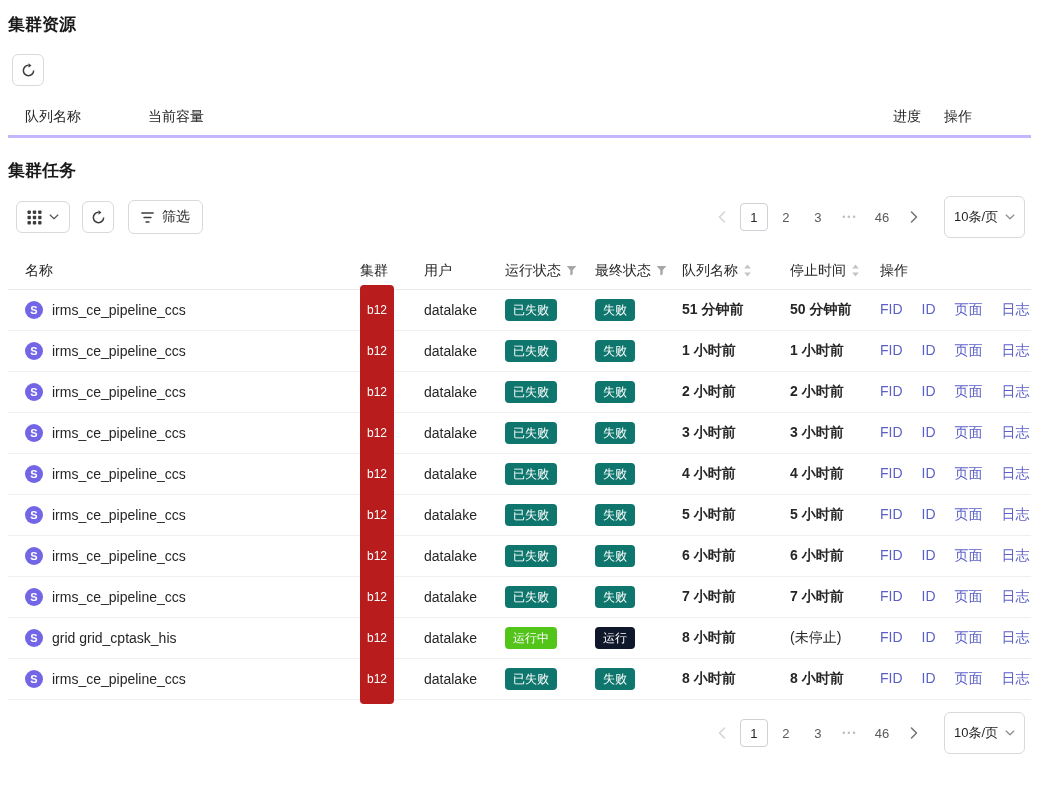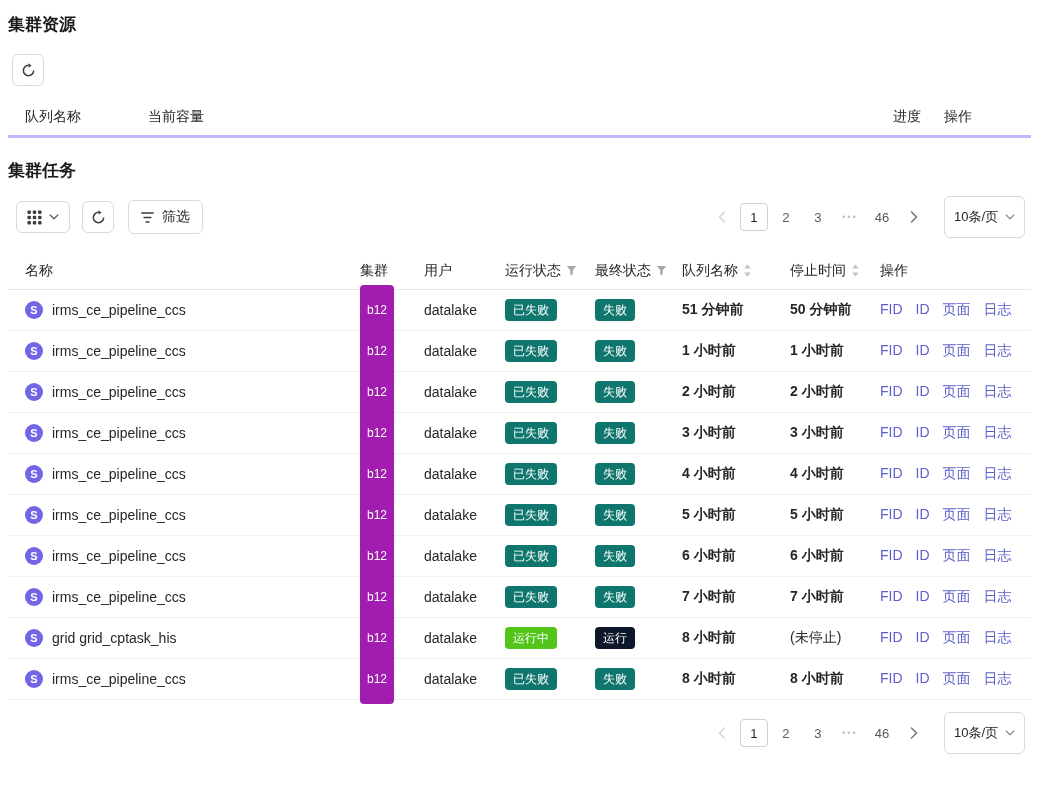--- a/index.html
+++ b/index.html
@@ -74,33 +74,33 @@
   .t-header { height:38px; border-bottom:1px solid #e8e8e8; }
   .t-header .cell { font-weight:500; color:#262626; display:flex; align-items:center; gap:5px; }
   .t-row { height:41px; border-bottom:1px solid #f0f0f0; }
   .cell-name { flex:1; padding-left:17px; display:flex; align-items:center; gap:9px; min-width:0; }
   .cell-cluster { width:65px; padding-left:10px; }
   .cell-user { width:80px; padding-left:9px; }
   .cell-run { width:90px; padding-left:10px; }
   .cell-final { width:87px; padding-left:10px; }
   .cell-start { width:108px; padding-left:10px; }
   .cell-stop { width:90px; padding-left:10px; }
-  .cell-actions { width:161px; padding-left:10px; display:flex; gap:13px; }
+  .cell-actions { width:161px; padding-left:10px; display:flex; gap:19px; }
   .time { font-weight:600; }
   .time[data-em="normal"] { font-weight:400; }
 
   .avatar {
     width:18px; height:18px; border-radius:50%; background:#7265e6; color:#fff;
     font-size:11px; font-weight:600; display:inline-flex; align-items:center; justify-content:center; flex:none;
   }
   .tag {
     display:inline-block; padding:2px 8px; border-radius:4px;
     font-size:12px; line-height:18px; color:#fff; white-space:nowrap;
   }
-  .tag-cluster { background:#a21caf; padding:16px 7px; }
+  .tag-cluster { background:#b91c1c; padding:16px 7px; }
   .tag[data-variant="failed"] { background:#0f766e; }
   .tag[data-variant="running"] { background:#52c41a; }
   .tag[data-variant="processing"] { background:#0f172a; }
 
   .footer-bar { display:flex; align-items:center; margin-top:12px; }
   .sorter-icon, .funnel-icon { flex:none; cursor:pointer; }
 </style>
 </head>
 <body>
 

